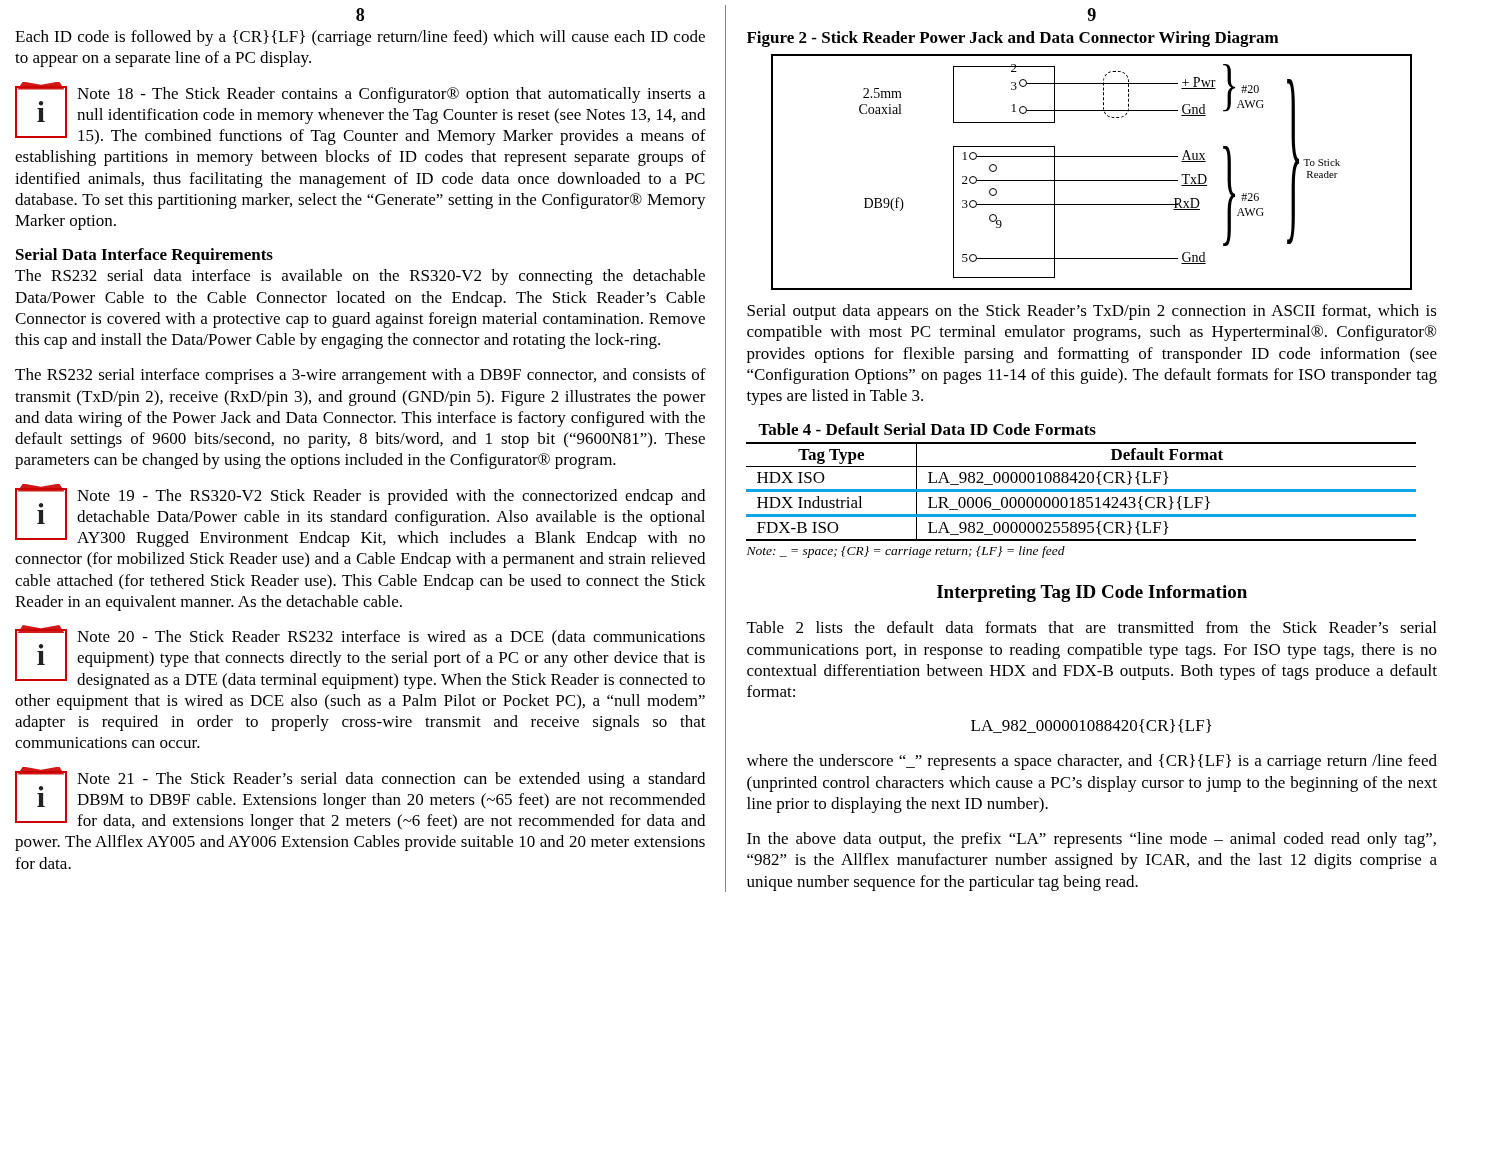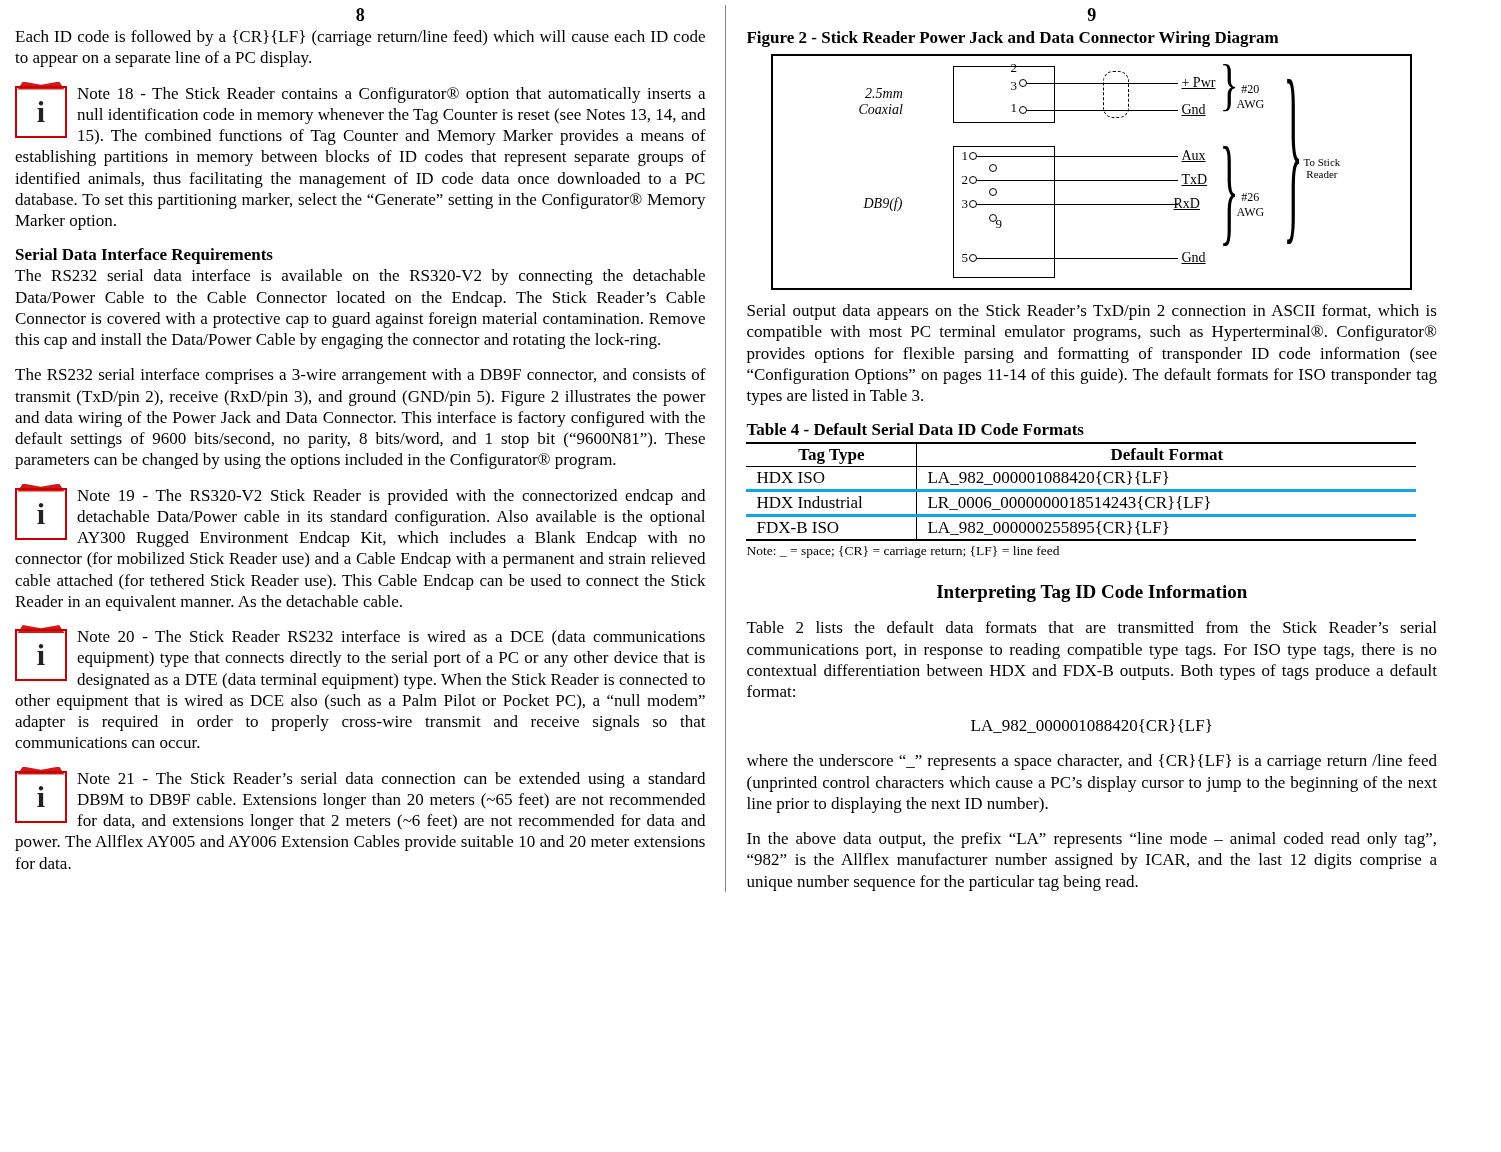--- a/index.html
+++ b/index.html
@@ -83,54 +83,54 @@
     margin: 2px 0 6px 0;
     font-size: 17px;
   }
   .fig {
     border: 2px solid #000;
     margin: 0 25px 10px 25px;
     height: 232px;
     position: relative;
     font-size: 14px;
   }
-  .fig .lbl { position: absolute; font-style: italic; }
+  .fig .lbl { position: absolute; }
   .fig .coax { left: 85px; top: 30px; text-align: right; }
   .fig .db9 { left: 90px; top: 140px; }
   .fig .box1 { position:absolute; border:1px solid #000; left:180px; top:10px; width:100px; height:55px;}
   .fig .box2 { position:absolute; border:1px solid #000; left:180px; top:90px; width:100px; height:130px;}
   .fig .dashbox { position:absolute; border:1px dashed #000; left:330px; top:15px; width:24px; height:45px; border-radius:10px;}
   .fig .pn { position:absolute; font-size:13px;}
   .fig .sig { position:absolute; font-size:14px;text-decoration:underline;}
   .fig .awg { position:absolute; font-size:12px; text-align:center;}
   .fig .br { position:absolute; font-size:40px; font-family:serif;}
   .fig .hline{ position:absolute; height:0; border-top:1px solid #000;}
   .fig .oc{ position:absolute; width:6px;height:6px;border:1px solid #000;border-radius:4px;background:#fff;}
-  .table-cap { font-weight: bold; margin: 10px 0 2px 0; }
+  .table-cap { font-weight: bold; margin: 10px 0 2px 12px; }
   table.data {
     width: 97%;
     border-collapse: collapse;
     margin-bottom: 2px;
   }
   table.data th {
     color: #000000;
     font-weight: bold;
     border-top: 2px solid #000;
     border-bottom: 1px solid #000;
     padding: 1px 10px;
     text-align: left;
   }
   table.data th:first-child { text-align: center; border-right: 1px solid #000;}
   table.data td {
     border-bottom: 3px solid #0ea5e9;
     padding: 1px 10px;
   }
   table.data td:first-child { border-right: 1px solid #000;}
   table.data tr:last-child td { border-bottom: 2px solid #000;}
-  .tnote { font-size: 13.5px; margin: 0 0 18px 0;}
+  .tnote { font-size: 13.5px; margin: 0 0 18px 0; font-style: italic;}
   .center-block { text-align: center; margin: 14px 0;}
 </style>
 </head>
 <body>
 
 <div class="page-container">
 
   <div class="col">
     <div class="page-num">8</div>
 

